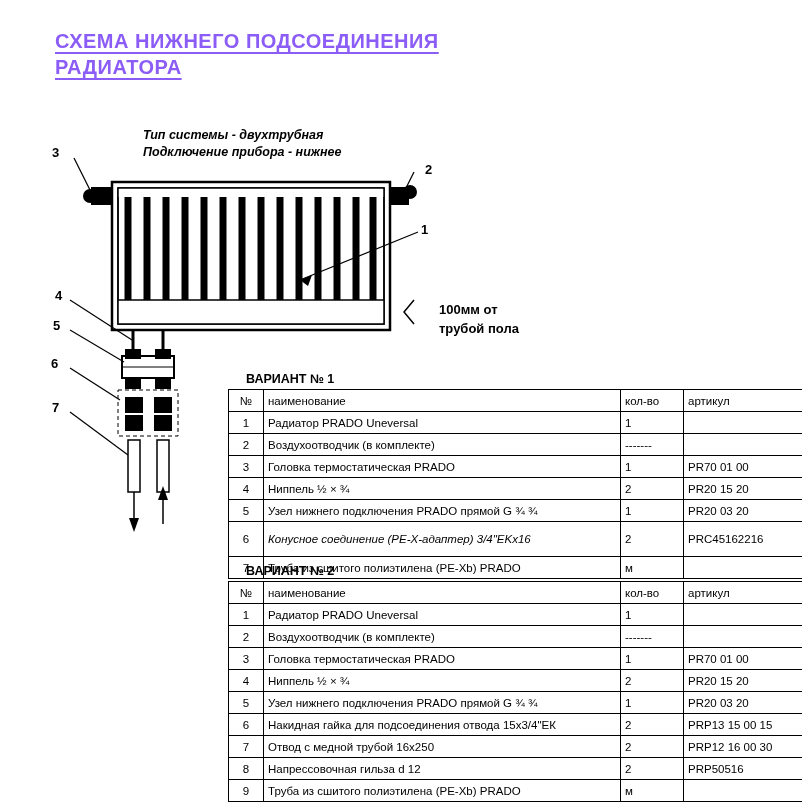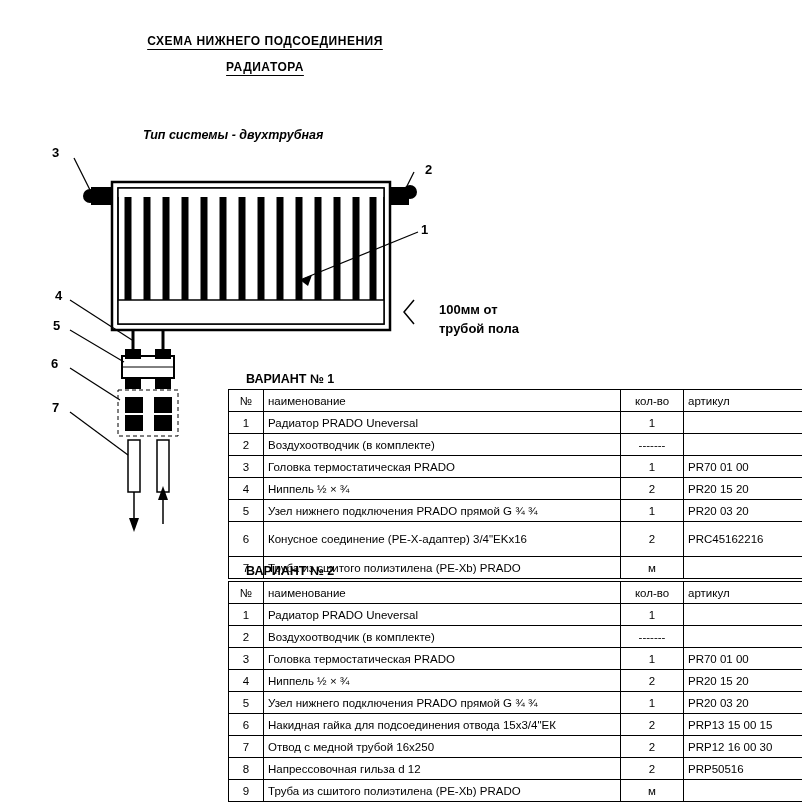--- a/index.html
+++ b/index.html
@@ -13,24 +13,24 @@
     position: relative;
     font-family: "Liberation Sans", sans-serif;
     color: #000000;
     overflow: hidden;
   }
   .title {
     position: absolute;
     left: 55px;
     top: 28px;
     width: 420px;
-    text-align: center;
-    color: #000000;
-    font-weight: bold;
-    font-size: 12px;
+    text-align: left;
+    color: #8b5cf6;
+    font-weight: bold;
+    font-size: 20px;
     line-height: 26px;
     letter-spacing: 0.5px;
   }
   .title .l1, .title .l2 {
     display: block;
     text-decoration: underline;
     text-underline-offset: 4px;
   }
   .notes {
     position: absolute;
@@ -83,35 +83,36 @@
     text-align: left;
     font-weight: normal;
     vertical-align: middle;
     height: 17px;
     overflow: hidden;
     white-space: nowrap;
   }
   thead td { font-weight: normal; }
   .c-num { width: 26px; text-align: center; }
   .c-name { width: 348px; }
-  .c-qty { width: 54px; text-align: center; }
+  .c-qty { width: 54px; }
   .c-art { width: 112px; }
   .tall td { height: 30px; }
-  .name-wrap { white-space: normal; line-height: 13px; }
+  .name-wrap { white-space: normal; line-height: 13px; font-style: italic; }
 </style>
 </head>
 <body>
 
 <div class="title">
   <span class="l1">СХЕМА НИЖНЕГО ПОДСОЕДИНЕНИЯ</span>
   <span class="l2">РАДИАТОРА</span>
 </div>
 
 <div class="notes">
   <span class="note-line">Тип системы - двухтрубная</span>
+  <span class="note-line">Подключение прибора - нижнее</span>
 </div>
 
 <div class="drawing">
   <svg width="802" height="560" viewBox="0 0 802 560" xmlns="http://www.w3.org/2000/svg">
     <g stroke="#000" fill="none" stroke-width="2">
 
       <rect x="112" y="182" width="278" height="148" fill="#ffffff" stroke="#000" stroke-width="2.5"></rect>
       <rect x="118" y="188" width="266" height="136" fill="#ffffff" stroke="#000" stroke-width="1.5"></rect>
 
       <g stroke="#000" stroke-width="7" stroke-linecap="butt">

